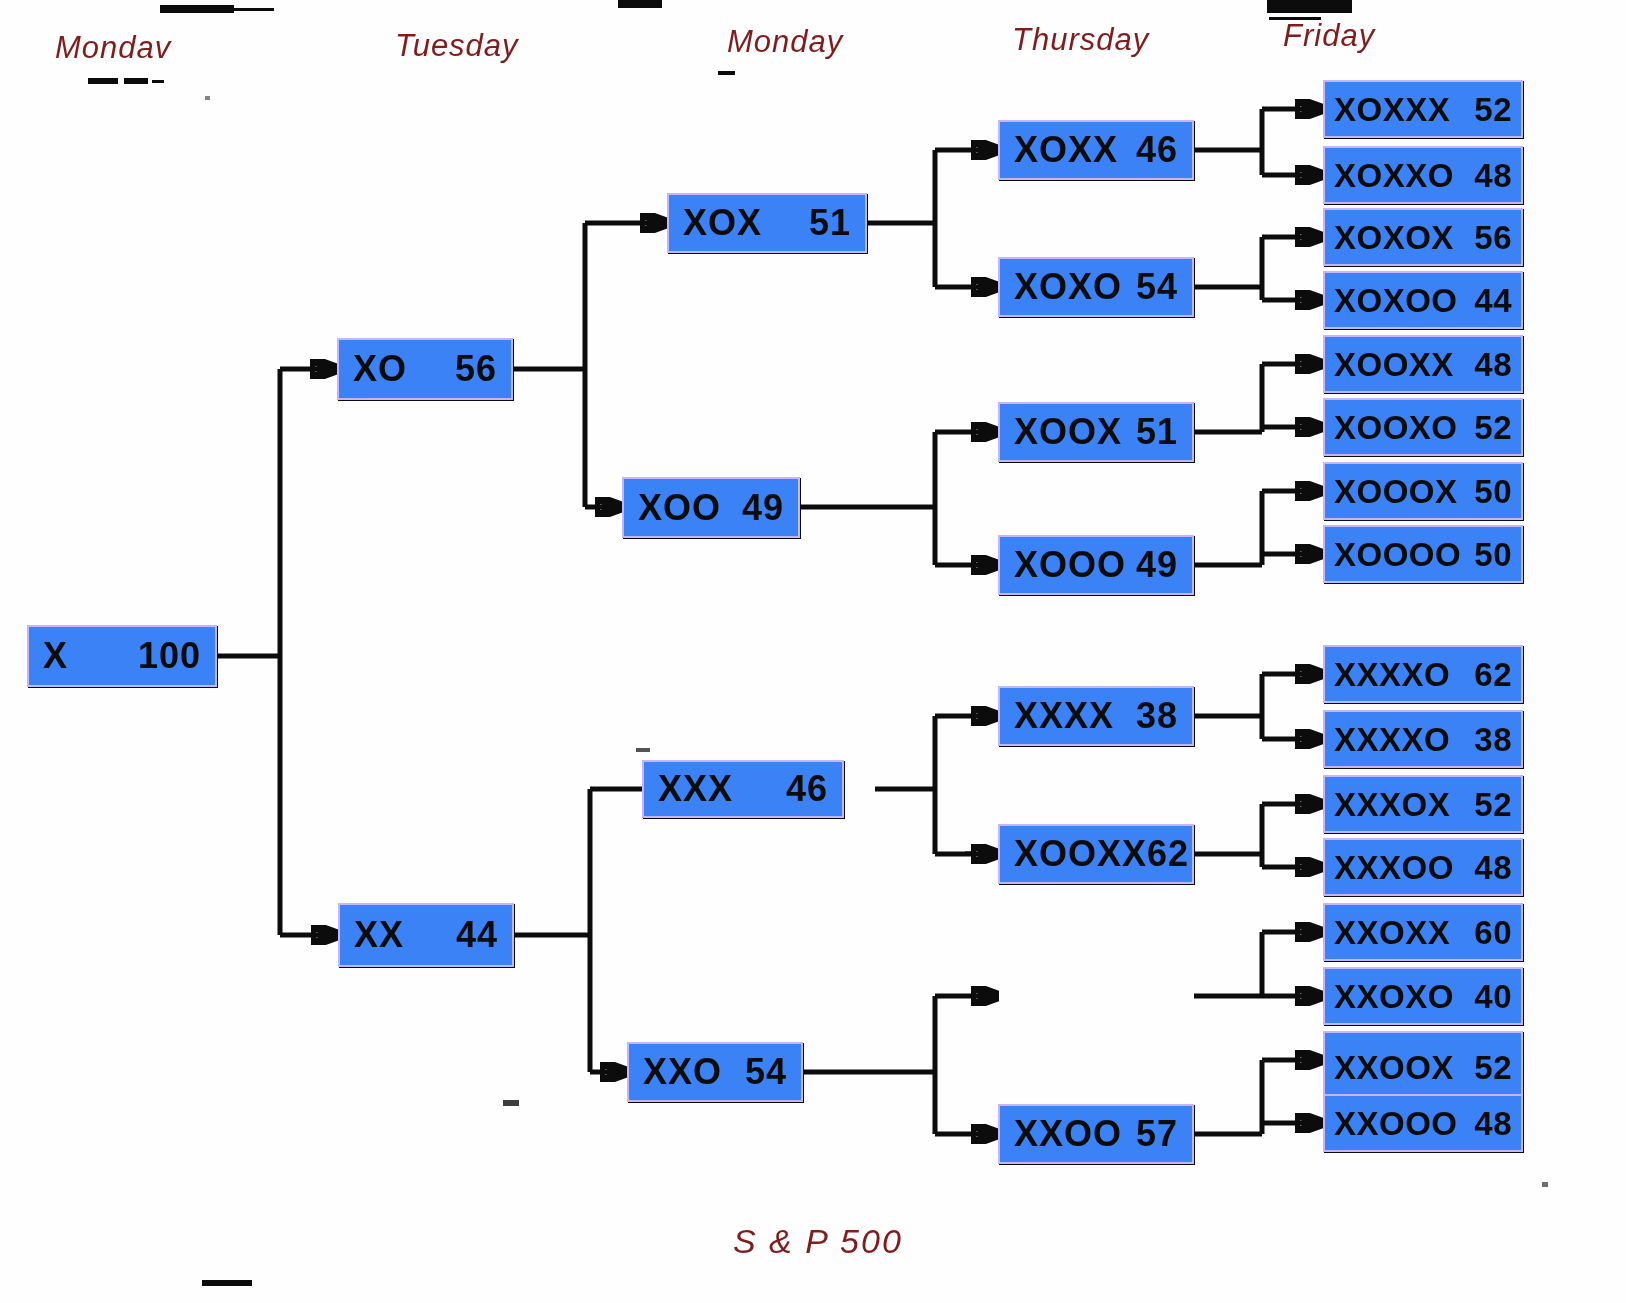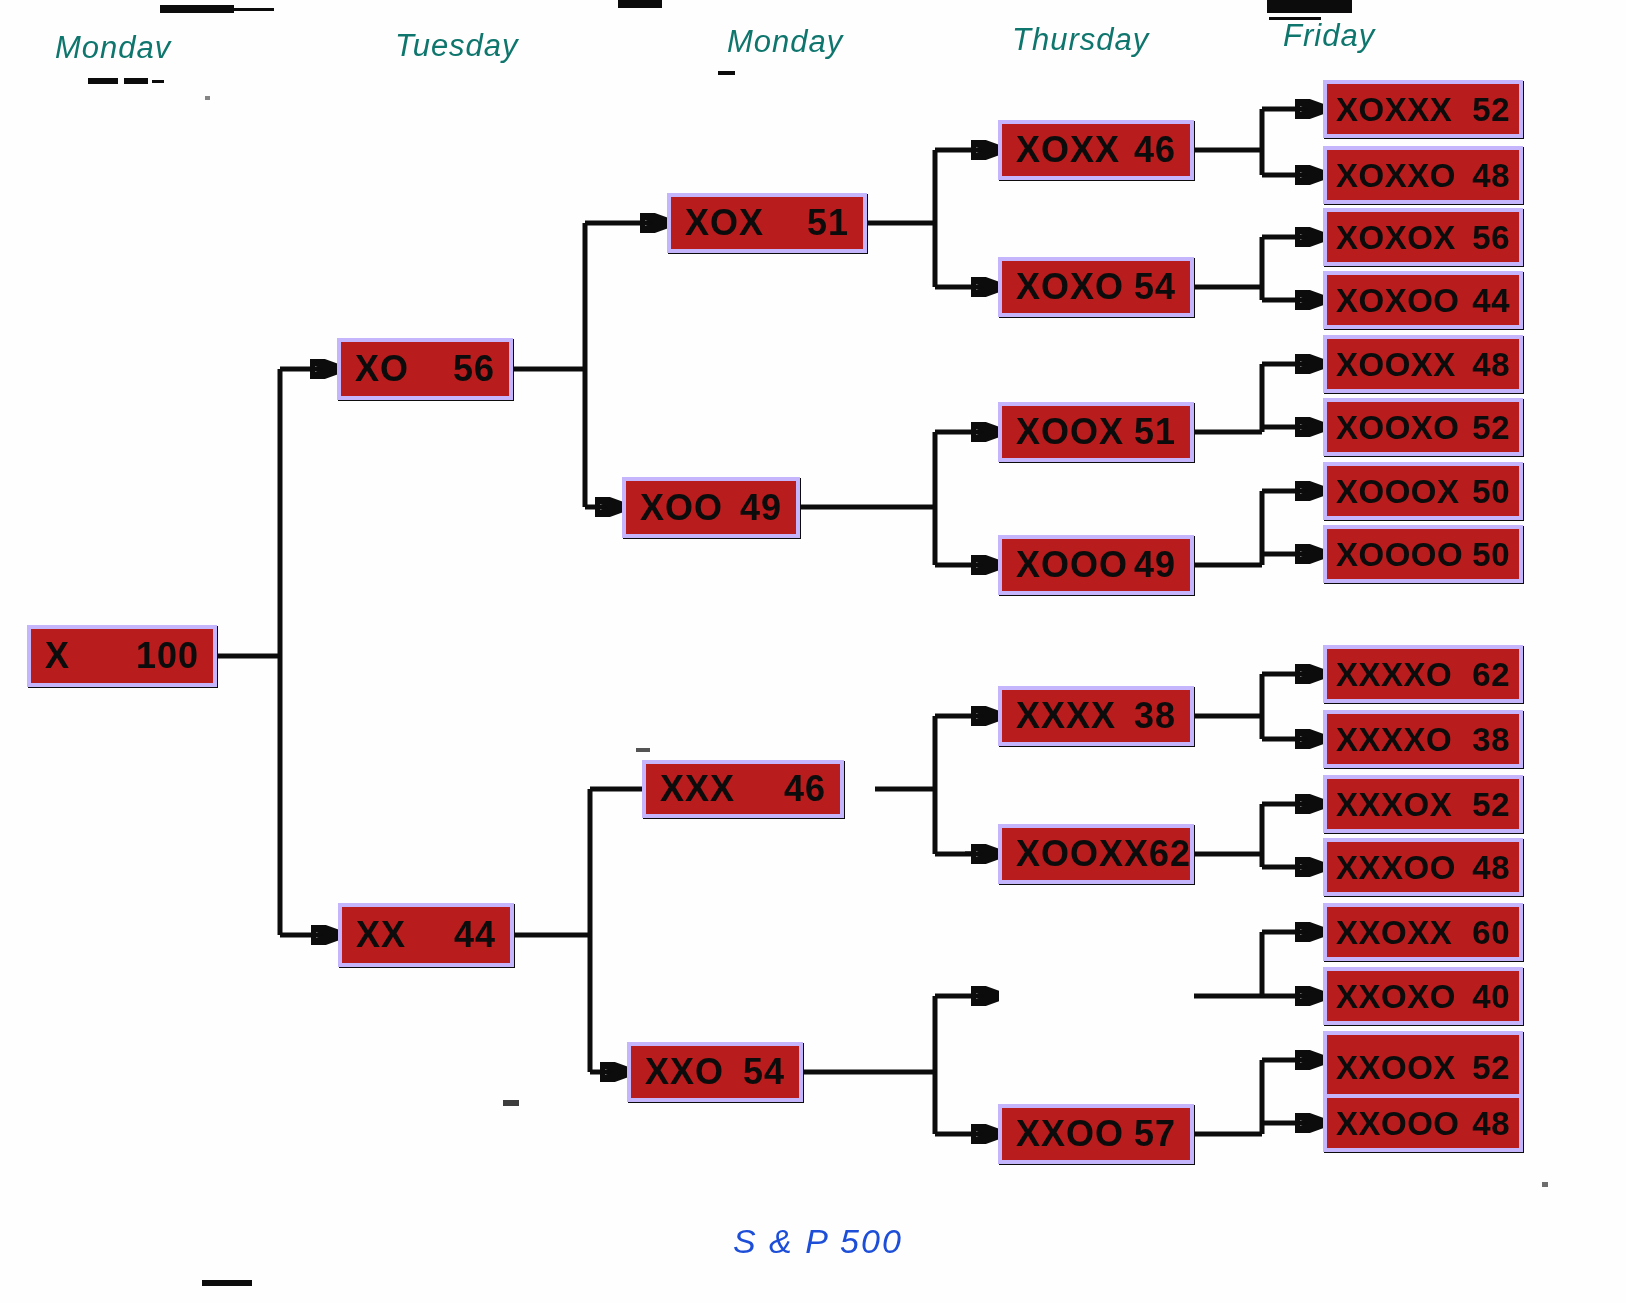--- a/index.html
+++ b/index.html
@@ -3,34 +3,34 @@
 <meta charset="utf-8">
 <style>
   html,body{margin:0;padding:0;background:#e8e8e8;}
   .stage{
     position:relative;width:1626px;height:1303px;background:#fefefe;
     overflow:hidden;font-family:"Liberation Sans",sans-serif;color:#0c0c0c;
   }
   .wires{position:absolute;left:0;top:0;width:1626px;height:1303px;}
   .wires path{stroke:#0c0c0c;stroke-width:5;fill:none;}
   .node{
-    position:absolute;box-sizing:border-box;border:4px solid #c4b5fd;background:#b91c1c;
+    position:absolute;box-sizing:border-box;border:2px solid #c4b5fd;background:#3b82f6;
     display:flex;align-items:center;justify-content:space-between;
     padding:0 14px;font-weight:700;font-size:36px;line-height:1;
     letter-spacing:1px;white-space:nowrap;
     box-shadow:1px 1px 0 #0c0c0c;
   }
   .node.sm{font-size:33px;padding:0 9px;letter-spacing:0.5px;}
   .hdr{
     position:absolute;font-style:italic;font-weight:400;font-size:31px;
-    letter-spacing:1px;color:#0f766e;
+    letter-spacing:1px;color:#7f1d1d;
   }
   .caption{
     position:absolute;font-style:italic;font-weight:400;font-size:34px;
-    letter-spacing:2px;color:#1d4ed8;
+    letter-spacing:2px;color:#7f1d1d;
   }
   .artifact{position:absolute;background:#0c0c0c;}
 </style>
 </head>
 <body>
 
 <div class="stage">
 
   <svg class="wires" viewBox="0 0 1626 1303">
     <defs>

